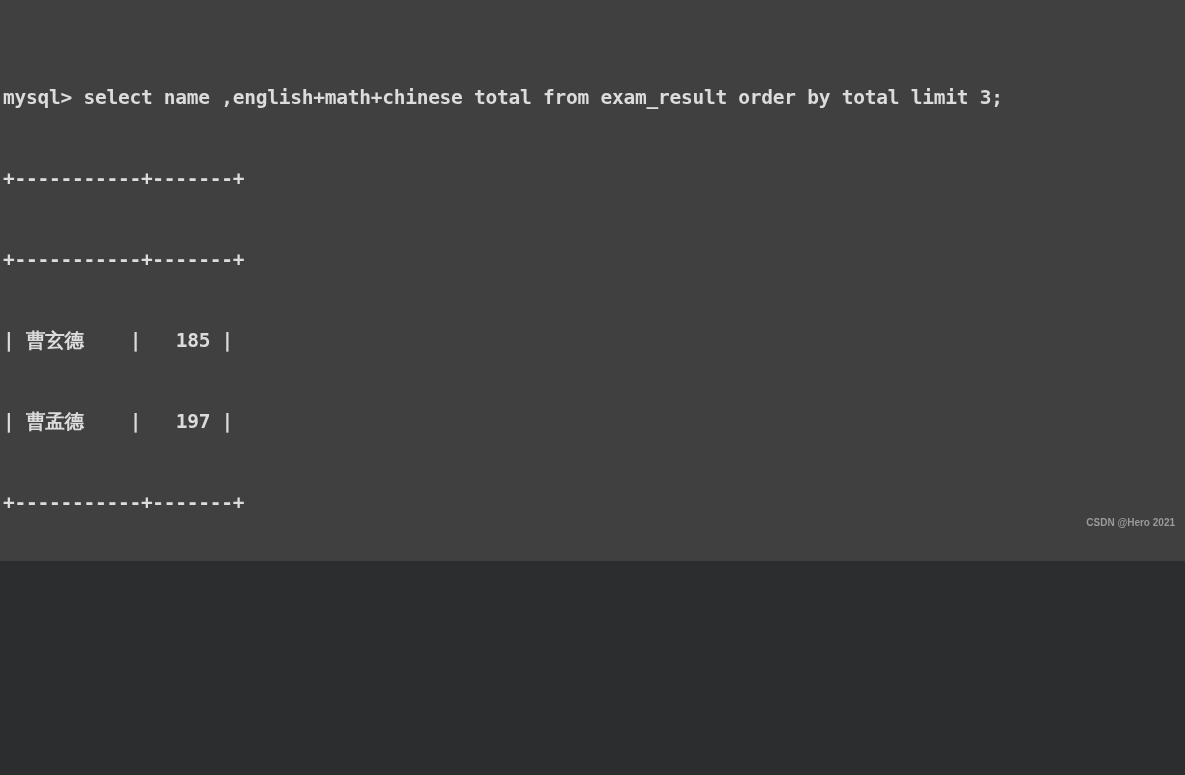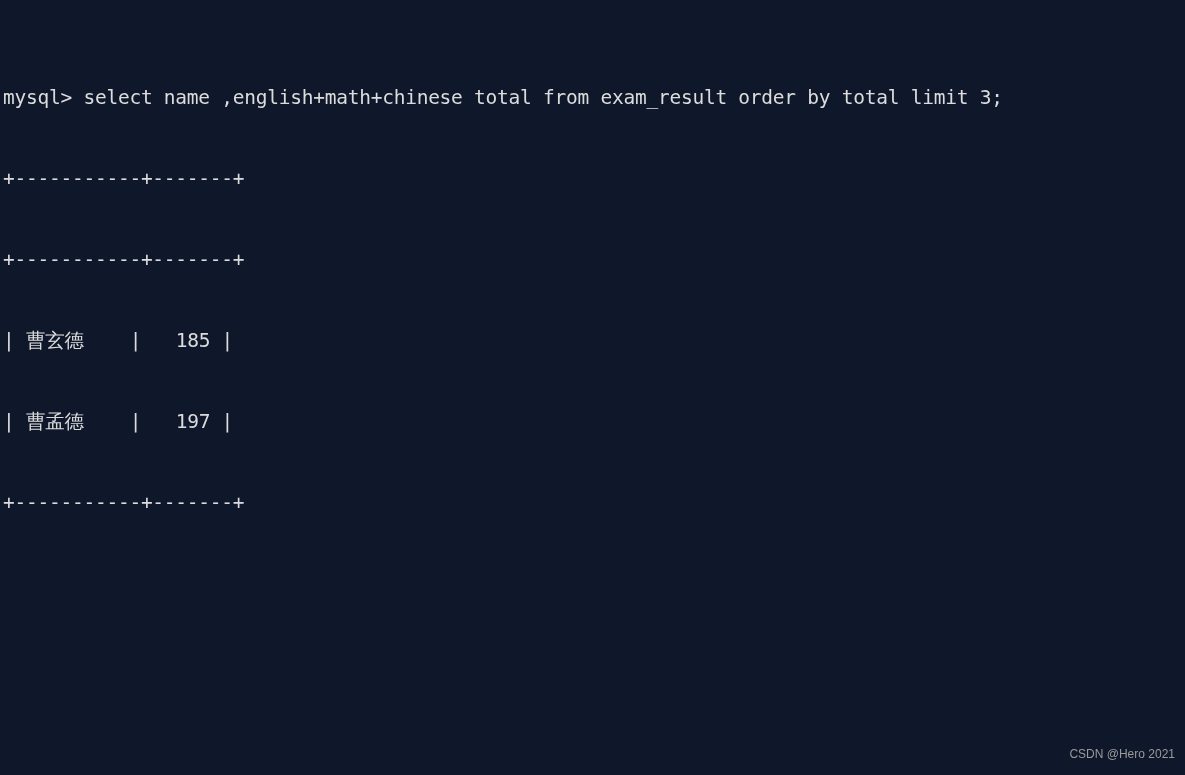--- a/index.html
+++ b/index.html
@@ -3,28 +3,29 @@
 <meta charset="utf-8">
 <style>
   html, body {
     margin: 0;
     padding: 0;
     background: #2b2d2e;
   }
   #terminal {
     position: relative;
     width: 1185px;
-    height: 775px;
-    background: #0f172a;
+    height: 561px;
+    background: #404040;
     overflow: hidden;
     font-family: "DejaVu Sans Mono", "Liberation Mono", monospace;
     font-size: 19.5px;
     line-height: 27px;
     letter-spacing: -0.25px;
     color: #dcdcdc;
+    font-weight: bold;
     -webkit-font-smoothing: antialiased;
   }
   #screen {
     position: absolute;
     left: 3px;
     top: 3px;
     width: 1182px;
     white-space: pre;
     overflow: hidden;
   }
@@ -33,23 +34,23 @@
     white-space: pre;
     overflow: hidden;
     text-overflow: clip;
   }
   .cjk {
     font-family: "DejaVu Sans", "Liberation Sans", sans-serif;
   }
   #watermark {
     position: absolute;
     right: 10px;
-    bottom: 7px;
+    bottom: 25px;
     font-family: "Liberation Sans", "DejaVu Sans", sans-serif;
-    font-size: 12px;
+    font-size: 10px;
     letter-spacing: 0;
     color: #9a9a9a;
     white-space: pre;
   }
 </style>
 </head>
 <body>
 
 <div id="terminal">
   <div id="screen">

